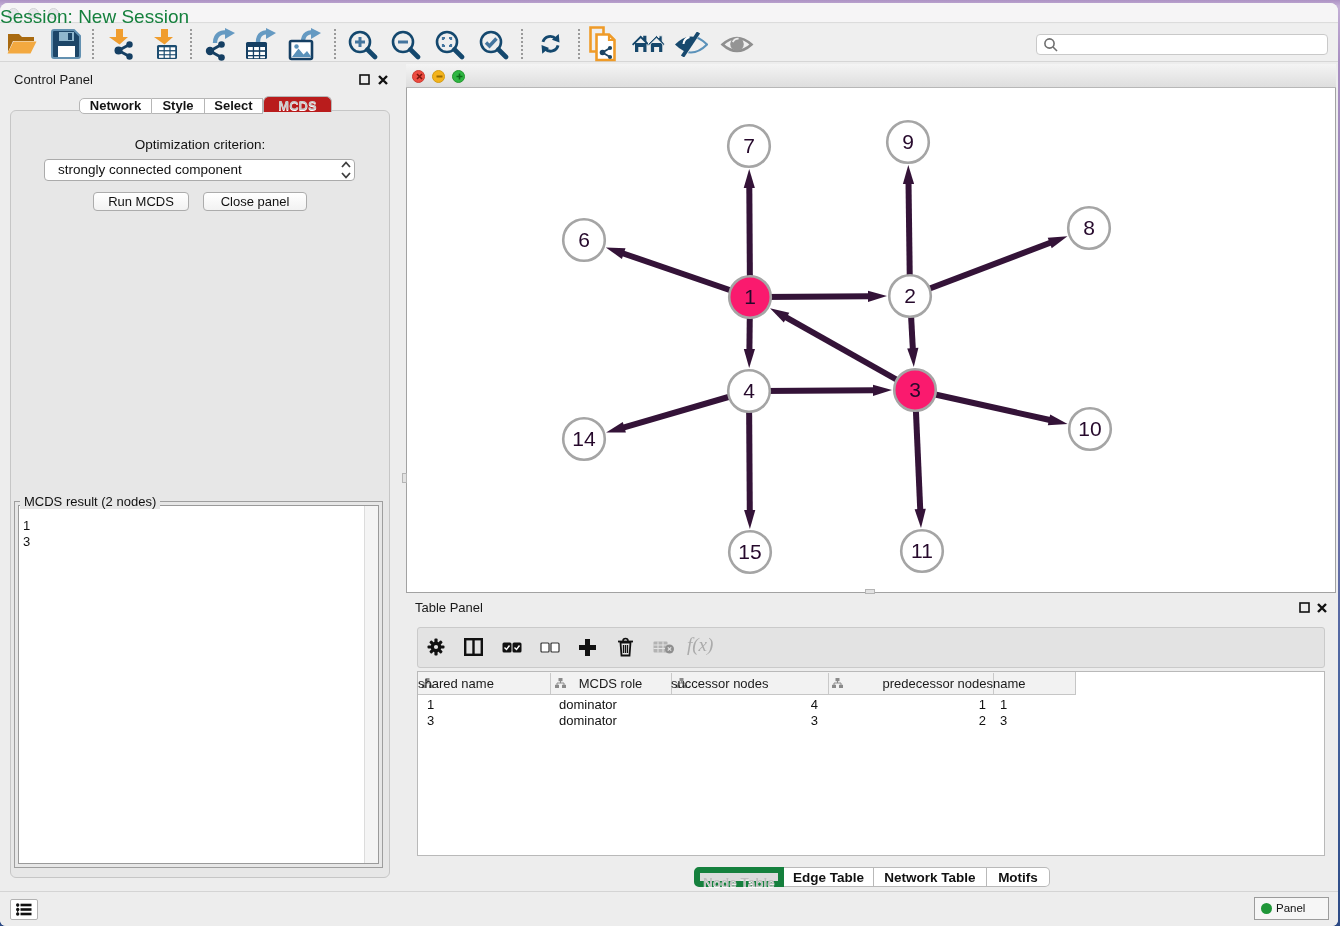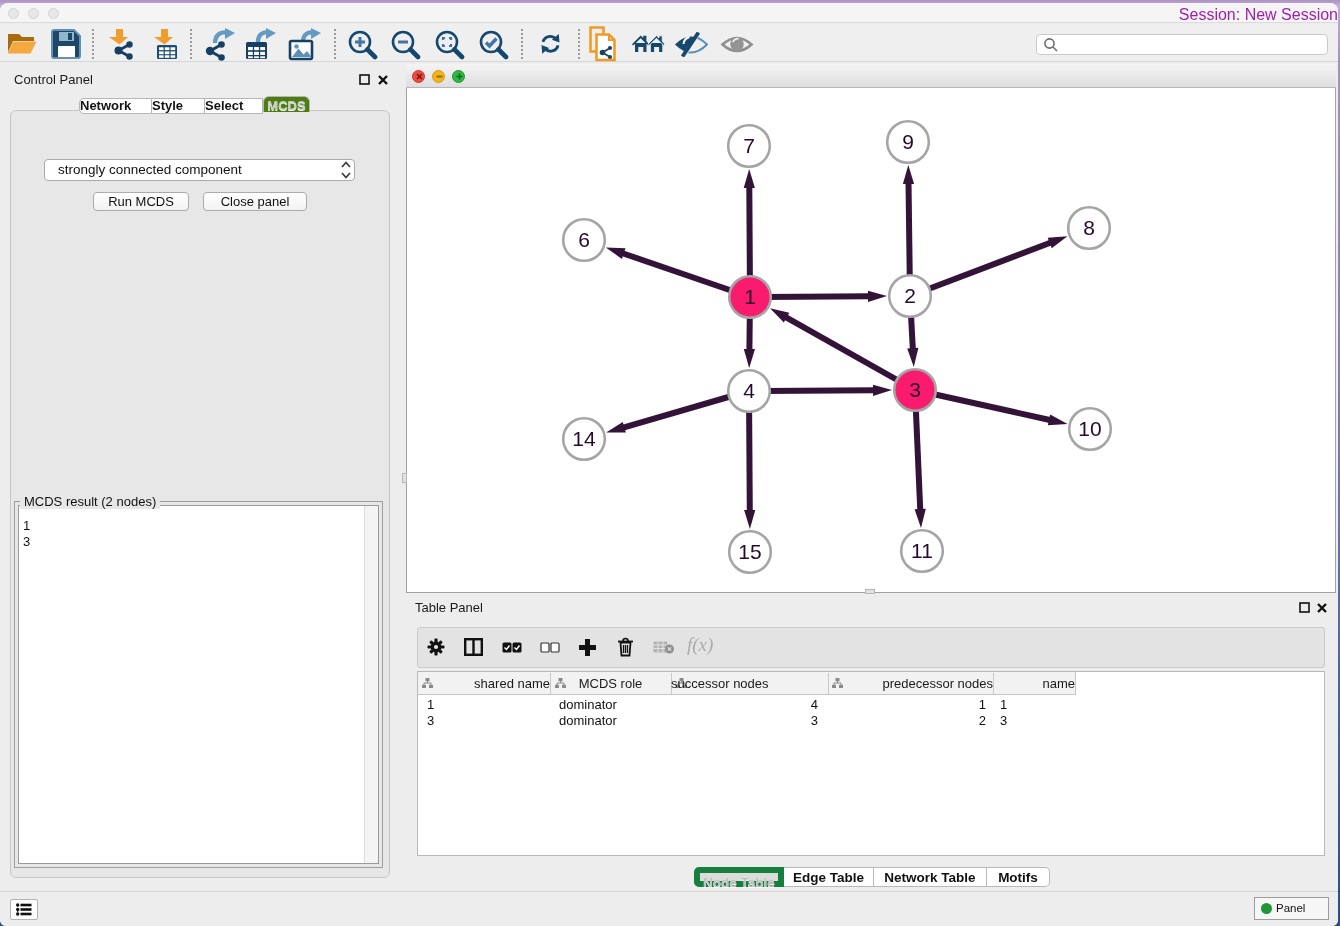--- a/index.html
+++ b/index.html
@@ -5,27 +5,27 @@
 html,body{width:1340px;height:926px;overflow:hidden}
 body{font-family:"Liberation Sans",sans-serif;background:linear-gradient(180deg,#ad92c4 0,#c4afd6 6px,#a98fc2 60px,#8578b0 400px,#47649f 700px,#2c4a85 926px)}
 #app{position:relative;width:1340px;height:926px}
 #win{position:absolute;left:0;top:3px;width:1338px;height:923px;background:#ededed;border-radius:8px 8px 6px 6px;overflow:hidden}
 #page{position:absolute;left:0;top:-3px;width:1340px;height:926px}
 .abs{position:absolute}
 .tb-sep{position:absolute;top:29px;height:30px;width:0;border-left:2px dotted #9a9a9a}
 .ic{position:absolute}
 #titlebar{position:absolute;left:0;top:3px;width:1338px;height:20px;background:#f6f5f6;border-bottom:1px solid #dcdcdc}
 .mc{position:absolute;top:8px;width:11px;height:11px;border-radius:50%;background:#e7e7ea;border:1px solid #d2d2d5}
-#ttext{position:absolute;top:6px;left:0;width:1338px;text-align:right;font-size:16px;color:#a21caf}
+#ttext{position:absolute;top:6px;left:0;width:1338px;text-align:left;font-size:19px;color:#15803d}
 #toolbar{position:absolute;left:0;top:24px;width:1338px;height:38px;background:#efefef;border-bottom:1px solid #d6d6d6}
 #search{position:absolute;left:1036px;top:34px;width:292px;height:21px;background:#fff;border:1px solid #c9c9c9;border-radius:4px}
 
 .ptitle{font-size:13px;color:#1a1a1a}
-.tab{position:absolute;top:98px;height:16px;background:#fff;border:1px solid #b6b6b6;font-size:13px;font-weight:700;color:#141414;text-align:left;line-height:14px;z-index:3}
-#mcdstab{position:absolute;left:263px;top:96px;width:47px;height:16px;background:#4d7c0f;border:1px solid #b6b6b6;border-bottom:none;border-radius:6px 6px 0 0;font-size:13px;font-weight:700;color:#c9c9c9;text-shadow:0 1px 0 #fff;text-align:center;line-height:17px;z-index:3}
+.tab{position:absolute;top:98px;height:16px;background:#fff;border:1px solid #b6b6b6;font-size:13px;font-weight:700;color:#141414;text-align:center;line-height:14px;z-index:3}
+#mcdstab{position:absolute;left:263px;top:96px;width:69px;height:16px;background:#b91c1c;border:1px solid #b6b6b6;border-bottom:none;border-radius:6px 6px 0 0;font-size:13px;font-weight:700;color:#c9c9c9;text-shadow:0 1px 0 #fff;text-align:center;line-height:17px;z-index:3}
 #cpcontent{position:absolute;left:10px;top:110px;width:380px;height:768px;background:#e7e7e7;border:1px solid #c6c6c6;border-radius:6px;z-index:2}
 .btn{position:absolute;height:19px;background:linear-gradient(#ffffff,#f2f2f2);border:1px solid #acacac;border-radius:4px;font-size:13px;color:#111;text-align:center;line-height:17px}
 
 #netframe{position:absolute;left:406px;top:64px;width:930px;height:529px;border:1px solid #a2a2a2;background:#fff}
 #nettitle{position:absolute;left:0;top:0;width:928px;height:24px;background:linear-gradient(#f4f4f4,#dedede);border-bottom:1px solid #b7b7b7}
 .tl{position:absolute;top:69.5px;width:13px;height:13px;border-radius:50%}
 
 #tpbar{position:absolute;left:417px;top:627px;width:908px;height:41px;background:#e3e3e3;border:1px solid #cacaca;border-radius:3px}
 #ntable{position:absolute;left:417px;top:671px;width:908px;height:185px;background:#fff;border:1px solid #b9b9b9}
 #nthead{position:absolute;left:0;top:0;width:658px;height:23px;background:#f2f2f2;border-bottom:1px solid #c6c6c6;border-right:1px solid #c6c6c6}
@@ -201,20 +201,21 @@
           <rect x="1" y="1" width="9" height="9" fill="none" stroke="#111" stroke-width="1.6"></rect>
         </svg>
 <svg class="abs" style="left:377px;top:74px" width="12" height="12" viewBox="0 0 12 12">
           <path d="M2 2 L10 10 M10 2 L2 10" stroke="#111" stroke-width="2.4"></path>
         </svg>
 <div class="tab" style="left:79px;width:73px;border-radius:5px 0 0 5px">Network</div>
 <div class="tab" style="left:152px;width:53px;border-left:none">Style</div>
 <div class="tab" style="left:205px;width:58px;border-left:none">Select</div>
 <div id="mcdstab">MCDS</div>
 <div id="cpcontent"></div>
+<div class="abs" style="left:10px;top:137px;width:380px;text-align:center;font-size:13.5px;color:#111;z-index:4">Optimization criterion:</div>
 <div class="abs" style="left:44px;top:159px;width:311px;height:22px;background:#fff;border:1px solid #ababab;border-radius:4px;z-index:4"></div>
 <div class="abs" style="left:58px;top:162px;font-size:13.5px;color:#111;z-index:5">strongly connected component</div>
 <svg class="abs" style="left:340px;top:161px;z-index:5" width="12" height="18" viewBox="0 0 12 18">
  <path d="M2 6 L6 1.5 L10 6 M2 12 L6 16.5 L10 12" fill="none" stroke="#3f3f3f" stroke-width="1.8"></path>
 </svg>
 <div class="btn" style="left:93px;top:192px;width:96px;z-index:4">Run MCDS</div>
 <div class="btn" style="left:203px;top:192px;width:104px;z-index:4">Close panel</div>
 
 <div class="abs" style="left:14px;top:501px;width:369px;height:367px;border:1px solid #9e9e9e;z-index:4"></div>
 <div class="abs" style="left:20px;top:494px;background:#e7e7e7;padding:0 4px;font-size:13px;color:#111;z-index:5">MCDS result (2 nodes)</div>
@@ -378,25 +379,25 @@
           <path d="M5.5 3 v2 M2 7 v-2 h7 v2" stroke="#8a8a8a" fill="none" stroke-width="1"></path>
         </svg>
 <svg class="abs" style="left:832px;top:678px" width="11" height="11" viewBox="0 0 11 11">
           <g fill="#8a8a8a">
             <rect x="3.5" y="0" width="4" height="3.2"></rect>
             <rect x="0" y="6.8" width="4" height="3.2"></rect>
             <rect x="7" y="6.8" width="4" height="3.2"></rect>
           </g>
           <path d="M5.5 3 v2 M2 7 v-2 h7 v2" stroke="#8a8a8a" fill="none" stroke-width="1"></path>
         </svg>
-<div class="htxt" style="left:418px;width:132px;text-align:right">shared name</div>
+<div class="htxt" style="left:418px;width:132px;text-align:left">shared name</div>
 <div class="htxt" style="left:550px;width:121px;text-align:center">MCDS role</div>
 <div class="htxt" style="left:671px;width:157px;text-align:left">successor nodes</div>
 <div class="htxt" style="left:828px;width:165px;text-align:right">predecessor nodes</div>
-<div class="htxt" style="left:993px;width:82px;text-align:right">name</div>
+<div class="htxt" style="left:993px;width:82px;text-align:left">name</div>
 <div class="cell" style="left:427px;top:697px">1</div>
 <div class="cell" style="left:559px;top:697px">dominator</div>
 <div class="cell" style="left:671px;top:697px;width:147px;text-align:right">4</div>
 <div class="cell" style="left:828px;top:697px;width:158px;text-align:right">1</div>
 <div class="cell" style="left:1000px;top:697px">1</div>
 <div class="cell" style="left:427px;top:713px">3</div>
 <div class="cell" style="left:559px;top:713px">dominator</div>
 <div class="cell" style="left:671px;top:713px;width:147px;text-align:right">3</div>
 <div class="cell" style="left:828px;top:713px;width:158px;text-align:right">2</div>
 <div class="cell" style="left:1000px;top:713px">3</div>

